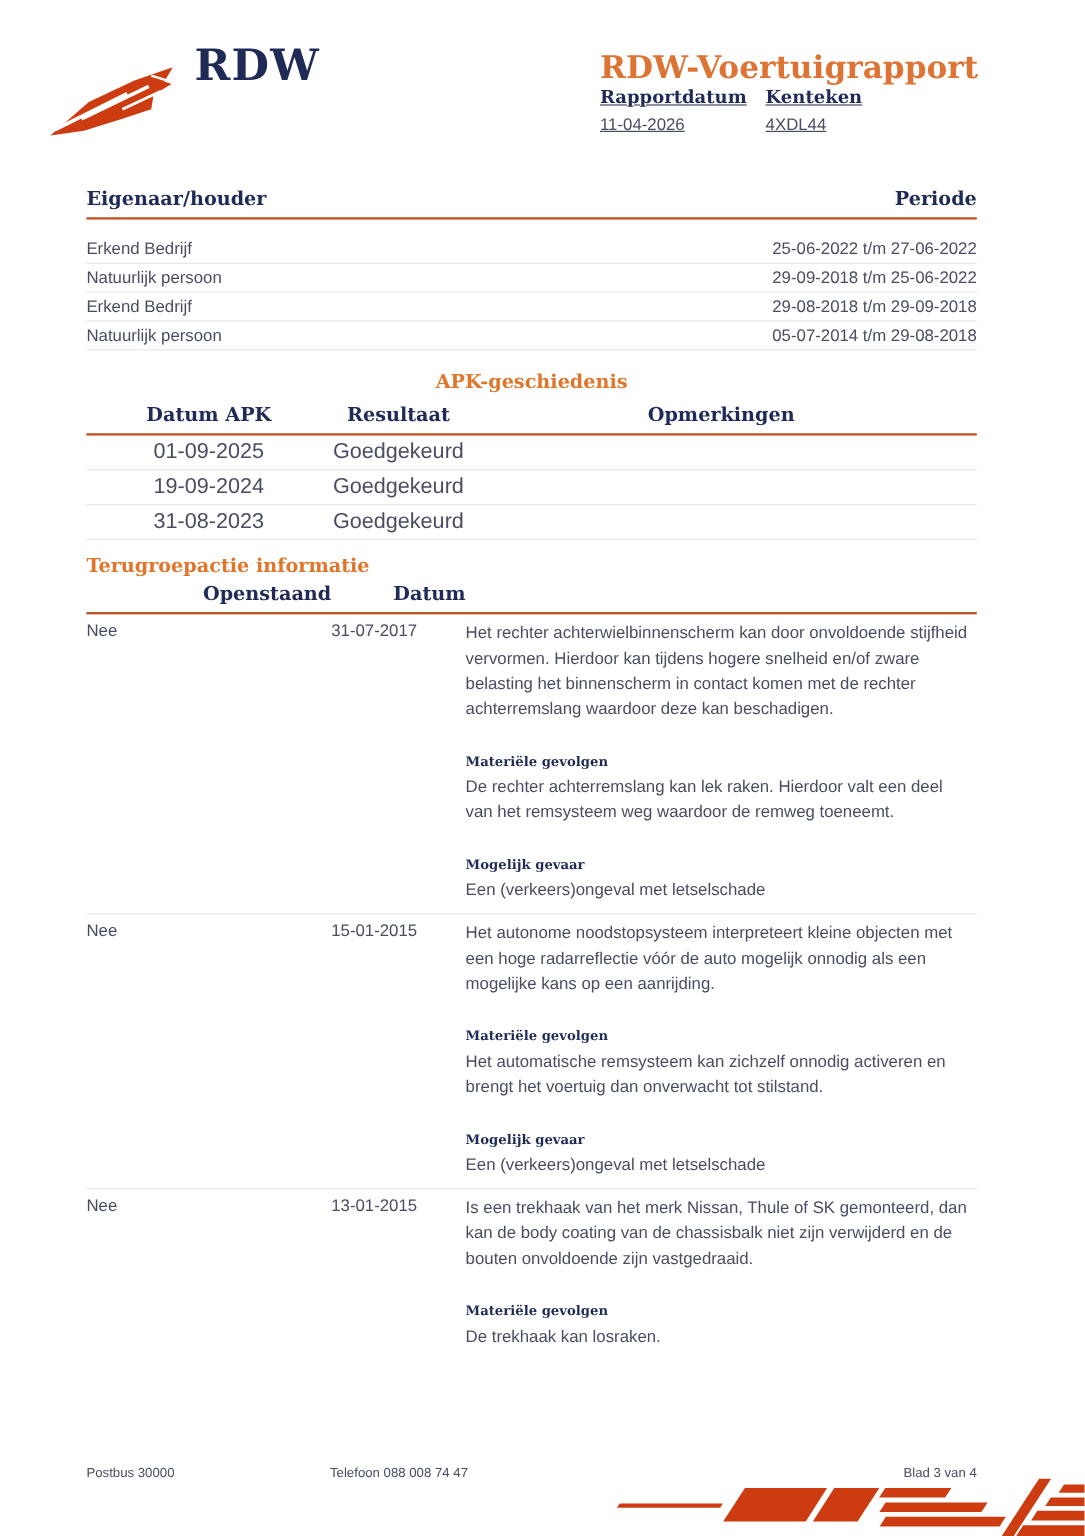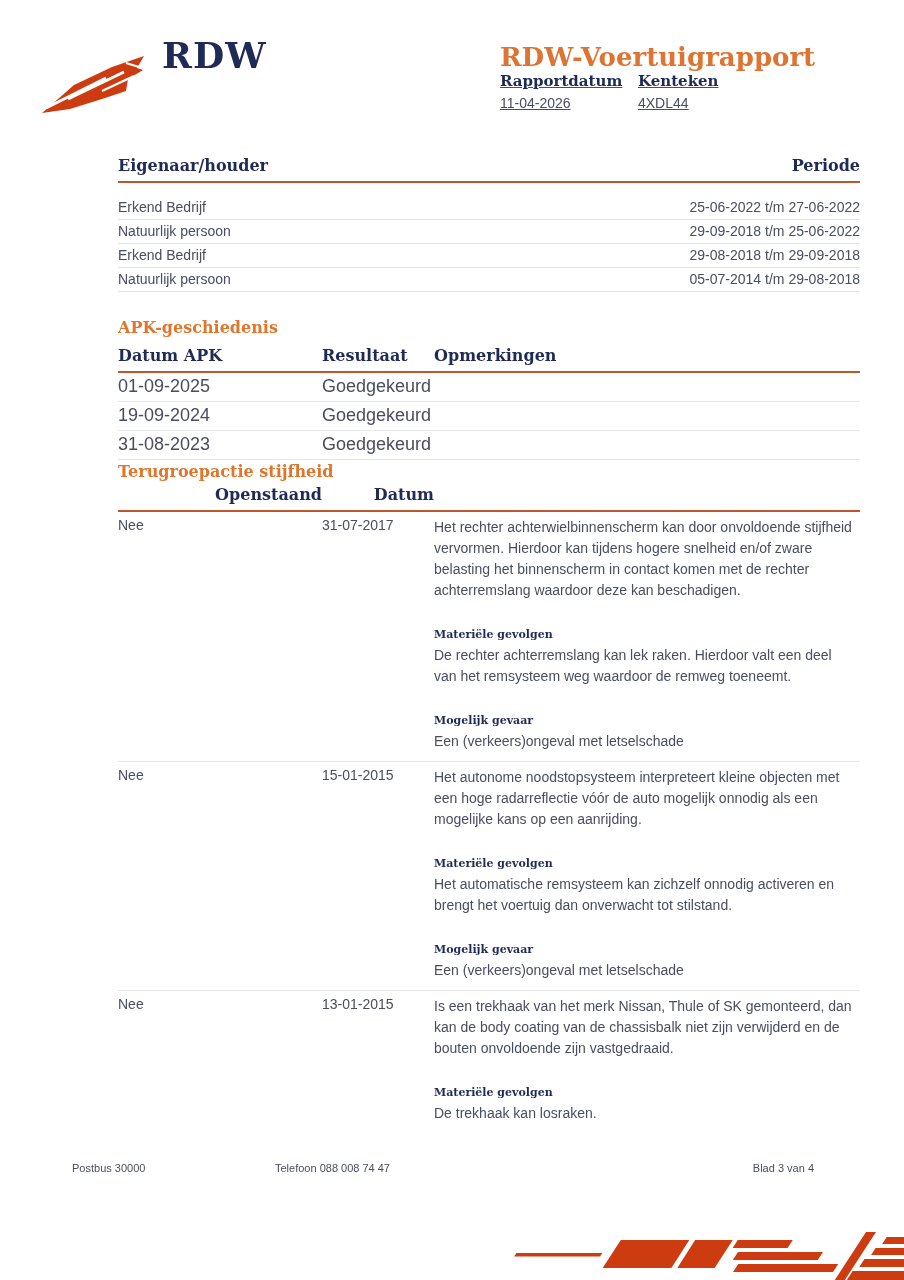--- a/index.html
+++ b/index.html
@@ -21,21 +21,21 @@
   .logo svg{width:110px;height:72px;margin-top:14px;}
   .logo-text{font-family:"DejaVu Serif","Liberation Serif",serif;font-weight:bold;font-size:36px;color:var(--navy);margin-left:12px;letter-spacing:1px;}
   .head-right{position:absolute;left:500px;top:42px;width:360px;}
   .title{font-family:"DejaVu Serif","Liberation Serif",serif;font-weight:bold;font-size:26px;color:var(--orange-title);white-space:nowrap;}
   .meta{display:flex;text-decoration:underline;}
   .meta-col{width:138px;}
   .meta-label{font-family:"DejaVu Serif","Liberation Serif",serif;font-weight:bold;font-size:15px;color:var(--navy);}
   .meta-value{font-size:14px;color:var(--body);margin-top:5px;}
 
   
-  .sec{position:absolute;left:72px;width:742px;margin-left:46px;}
+  .sec{position:absolute;left:72px;width:742px;}
   .slab{font-family:"DejaVu Serif","Liberation Serif",serif;font-weight:bold;color:var(--navy);}
   .sec-orange-title{font-family:"DejaVu Serif","Liberation Serif",serif;font-weight:bold;font-size:16px;color:var(--orange-head);}
   .rule{border-bottom:2px solid var(--rule-orange);}
   .grid3{display:grid;grid-template-columns:204px 112px 1fr;}
 
   
   .owner-head{display:flex;justify-content:space-between;align-items:baseline;padding-bottom:6px;}
   .owner-head .slab{font-size:16px;}
   .owner-rows{margin-top:13px;}
   .owner-row{display:flex;justify-content:space-between;font-size:14px;padding:3px 0 4px 0;border-bottom:1px solid var(--sep);}
@@ -47,21 +47,21 @@
   .apk-row:first-of-type{border-top:none;}
 
   
   .recall-entry{font-size:14px;padding:5px 0 9px 0;border-bottom:1px solid var(--sep);}
   .recall-entry.last{border-bottom:none;}
   .recall-entry p{line-height:21px;}
   .sub-head{font-family:"DejaVu Serif","Liberation Serif",serif;font-weight:bold;font-size:11px;color:var(--navy);margin-top:23px;line-height:21px;}
   .desc-cell{padding-right:2px;}
 
   
-  .footer{position:absolute;left:72px;top:1162px;width:742px;font-size:11px;color:var(--body);}
+  .footer{position:absolute;left:72px;top:1222px;width:742px;font-size:11px;color:var(--body);}
   .footer-row{display:grid;grid-template-columns:203px 1fr auto;margin-bottom:13px;}
   .footer-right{text-align:right;}
   .footer a{color:var(--body);text-decoration:none;}
 
   
   .deco{position:absolute;right:0;bottom:0;width:394px;height:48px;}
 </style>
 </head>
 <body>
 
@@ -110,21 +110,21 @@
         <span>Erkend Bedrijf</span>
         <span>29-08-2018 t/m 29-09-2018</span>
       </div>
       <div class="owner-row">
         <span>Natuurlijk persoon</span>
         <span>05-07-2014 t/m 29-08-2018</span>
       </div>
     </div>
   </section>
 
-  <section class="sec" style="top:318px;">
+  <section class="sec" style="top:308px;text-align:center;">
     <div class="sec-orange-title">APK-geschiedenis</div>
     <div class="grid3 tbl-head rule">
       <span class="slab">Datum APK</span>
       <span class="slab">Resultaat</span>
       <span class="slab">Opmerkingen</span>
     </div>
     <div class="grid3 apk-row">
       <span>01-09-2025</span>
       <span>Goedgekeurd</span>
       <span></span>
@@ -135,21 +135,21 @@
       <span></span>
     </div>
     <div class="grid3 apk-row">
       <span>31-08-2023</span>
       <span>Goedgekeurd</span>
       <span></span>
     </div>
   </section>
 
   <section class="sec" style="top:462px;">
-    <div class="sec-orange-title">Terugroepactie stijfheid</div>
+    <div class="sec-orange-title">Terugroepactie informatie</div>
     <div class="grid3 tbl-head rule" style="padding-top:4px;text-align:right;">
       <span class="slab">Openstaand</span>
       <span class="slab">Datum</span>
     </div>
 
     <div class="grid3 recall-entry">
       <span>Nee</span>
       <span>31-07-2017</span>
       <div class="desc-cell">
         <p>Het rechter achterwielbinnenscherm kan door onvoldoende stijfheid vervormen. Hierdoor kan tijdens hogere snelheid en/of zware belasting het binnenscherm in contact komen met de rechter achterremslang waardoor deze kan beschadigen.</p>

